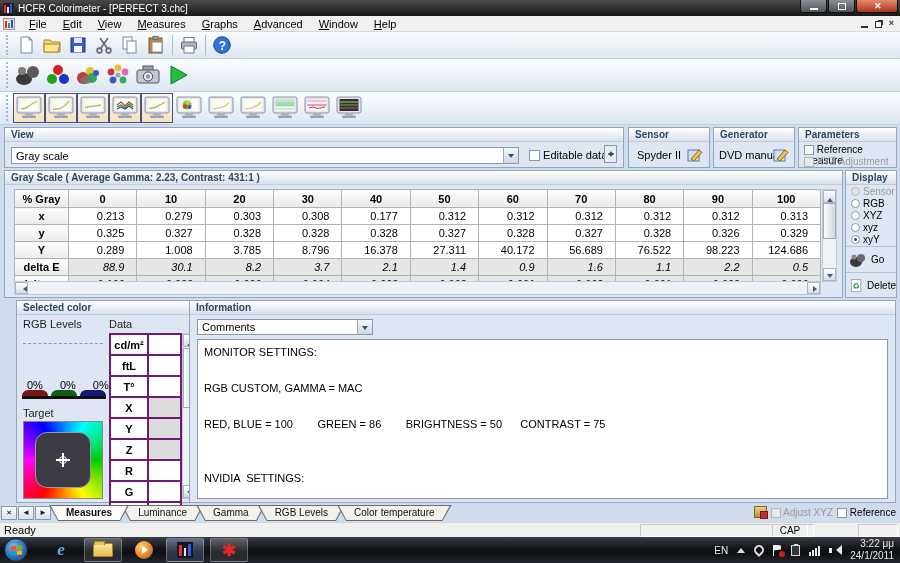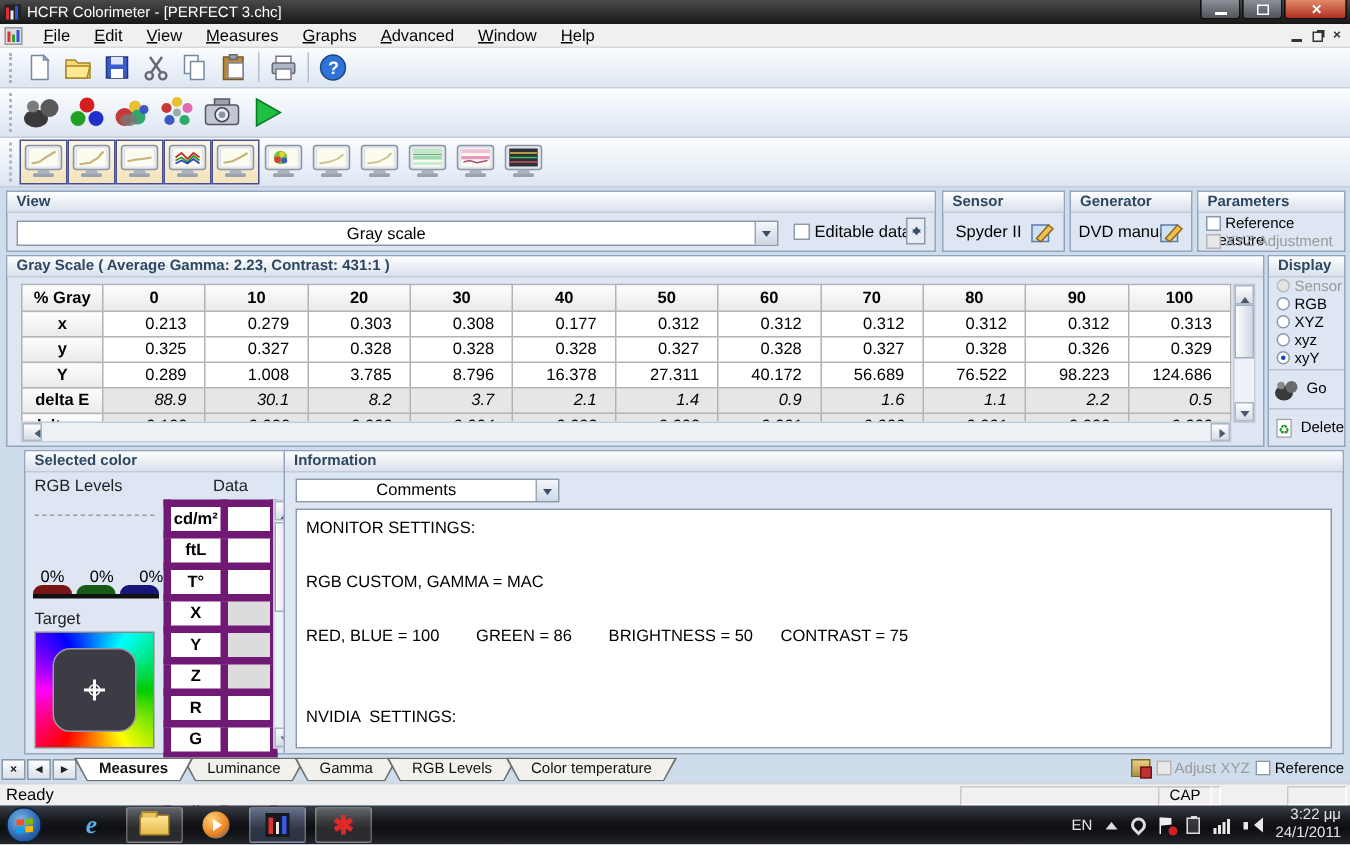--- a/index.html
+++ b/index.html
@@ -52,21 +52,21 @@
   .tb3 .tbtn.pressed { background:linear-gradient(#fdf6e4,#f3e3bd); border:1px solid #46508c; }
   .tbsep { width:1px; height:20px; background:#b4bfce; margin:0 3px; }
 
   
   .panel { position:absolute; background:#dde6f2; border:1px solid #93a6bd; }
   .panel-h { height:14px; background:linear-gradient(#ffffff,#d9e1ec); border-bottom:1px solid #c0cbda;
     color:#2d4763; font-weight:bold; font-size:10px; line-height:13px; padding:0 6px; }
 
   
   .dd { position:absolute; background:#fff; border:1px solid #8a99aa; display:flex; align-items:center; }
-  .dd .dd-txt { flex:1; padding:0 4px; font-size:11px; white-space:nowrap; overflow:hidden;text-align:center; }
+  .dd .dd-txt { flex:1; padding:0 4px; font-size:11px; white-space:nowrap; overflow:hidden; }
   .dd .dd-arrow { width:15px; align-self:stretch; background:linear-gradient(#f4f6f9,#cfd8e4);
     border-left:1px solid #9aa8ba; display:flex; align-items:center; justify-content:center; }
   .dd .dd-arrow::after { content:""; border:3px solid transparent; border-top:4px solid #39506b; margin-top:4px; }
 
   
   .chk { display:inline-block; width:11px; height:11px; background:#fff; border:1px solid #8a99aa; vertical-align:-2px; }
   .chk.dis { background:#e8e8e8; border-color:#b5b5b5; }
   .radio { display:inline-block; width:9px; height:9px; border:1px solid #8a99aa; border-radius:50%; background:#fff; vertical-align:-1px; position:relative; }
   .radio.sel::after { content:""; position:absolute; left:2px; top:2px; width:3px; height:3px; border-radius:50%; background:#1f3fbf; }
   .radio.dis { background:#e4e4e4; border-color:#b8b8b8; }
@@ -116,21 +116,21 @@
   .hump.r { background:#7a1515; } .hump.g { background:#155a15; } .hump.b { background:#15157a; }
   .target-box { position:absolute; width:80px; height:78px; border:1px solid #888;
     background:conic-gradient(from 210deg, #ff0000,#ff00ff,#0000ff,#00ffff,#00cc00,#ffff00,#ff0000); }
   .target-inner { position:absolute; left:11px; top:10px; width:56px; height:56px; background:#3c3c44;
     border-radius:12px; border:1px solid #9a9aa6; }
   .cross { position:absolute; left:50%; top:50%; width:14px; height:14px; transform:translate(-50%,-50%); }
   .cross::before { content:""; position:absolute; left:6px; top:0; width:2px; height:14px; background:#fff; }
   .cross::after { content:""; position:absolute; left:0; top:6px; width:14px; height:2px; background:#fff; }
   .cross .ring { position:absolute; left:3px; top:3px; width:8px; height:8px; border:1px solid #fff; border-radius:50%; }
   table.sc-data { border-collapse:collapse; table-layout:fixed; }
-  table.sc-data th, table.sc-data td { border:5px solid #701a75; height:21px; font-size:11px; }
+  table.sc-data th, table.sc-data td { border:2px solid #701a75; height:21px; font-size:11px; }
   table.sc-data th { width:38px; background:#fff; font-weight:bold; text-align:center; }
   table.sc-data td { width:33px; background:#fff; }
   table.sc-data tr.shaded td { background:#dcdcdc; }
 
   
   .info-text { position:absolute; background:#fff; border:1px solid #8a99aa; padding:3px 6px;
     font-size:11px; line-height:18px; white-space:pre-wrap; overflow:hidden; }
 
   
   .tabbar { position:absolute; left:0; top:505px; width:900px; height:17px; background:#cfdceb; display:flex; align-items:flex-start; }
@@ -648,21 +648,21 @@
         <rect x="3" y="1" width="12" height="15" fill="#fff" stroke="#99a"></rect>
           <text x="4" y="13" font-size="11" fill="#1a9a2a">♻</text>
       </svg>
       <span class="lbl">Delete</span>
     </div>
   </div>
 
   <div class="panel" style="left:16px;top:300px;width:182px;height:203px;">
     <div class="panel-h">Selected color</div>
     <span class="sc-label" style="left:6px;top:17px;">RGB Levels</span>
-    <span class="sc-label" style="left:92px;top:17px;margin-left:33px;">Data</span>
+    <span class="sc-label" style="left:92px;top:17px;">Data</span>
     <div class="dash-line" style="left:6px;top:42px;width:80px;"></div>
     <div class="pct-row" style="left:10px;top:78px;" id="pct-row">
         <span>0%</span>
         <span>0%</span>
         <span>0%</span>
       </div>
     <div class="rgb-base" style="left:5px;top:95px;width:84px;">
       <span class="hump r" style="left:0;"></span>
       <span class="hump g" style="left:29px;"></span>
       <span class="hump b" style="left:58px;"></span>

